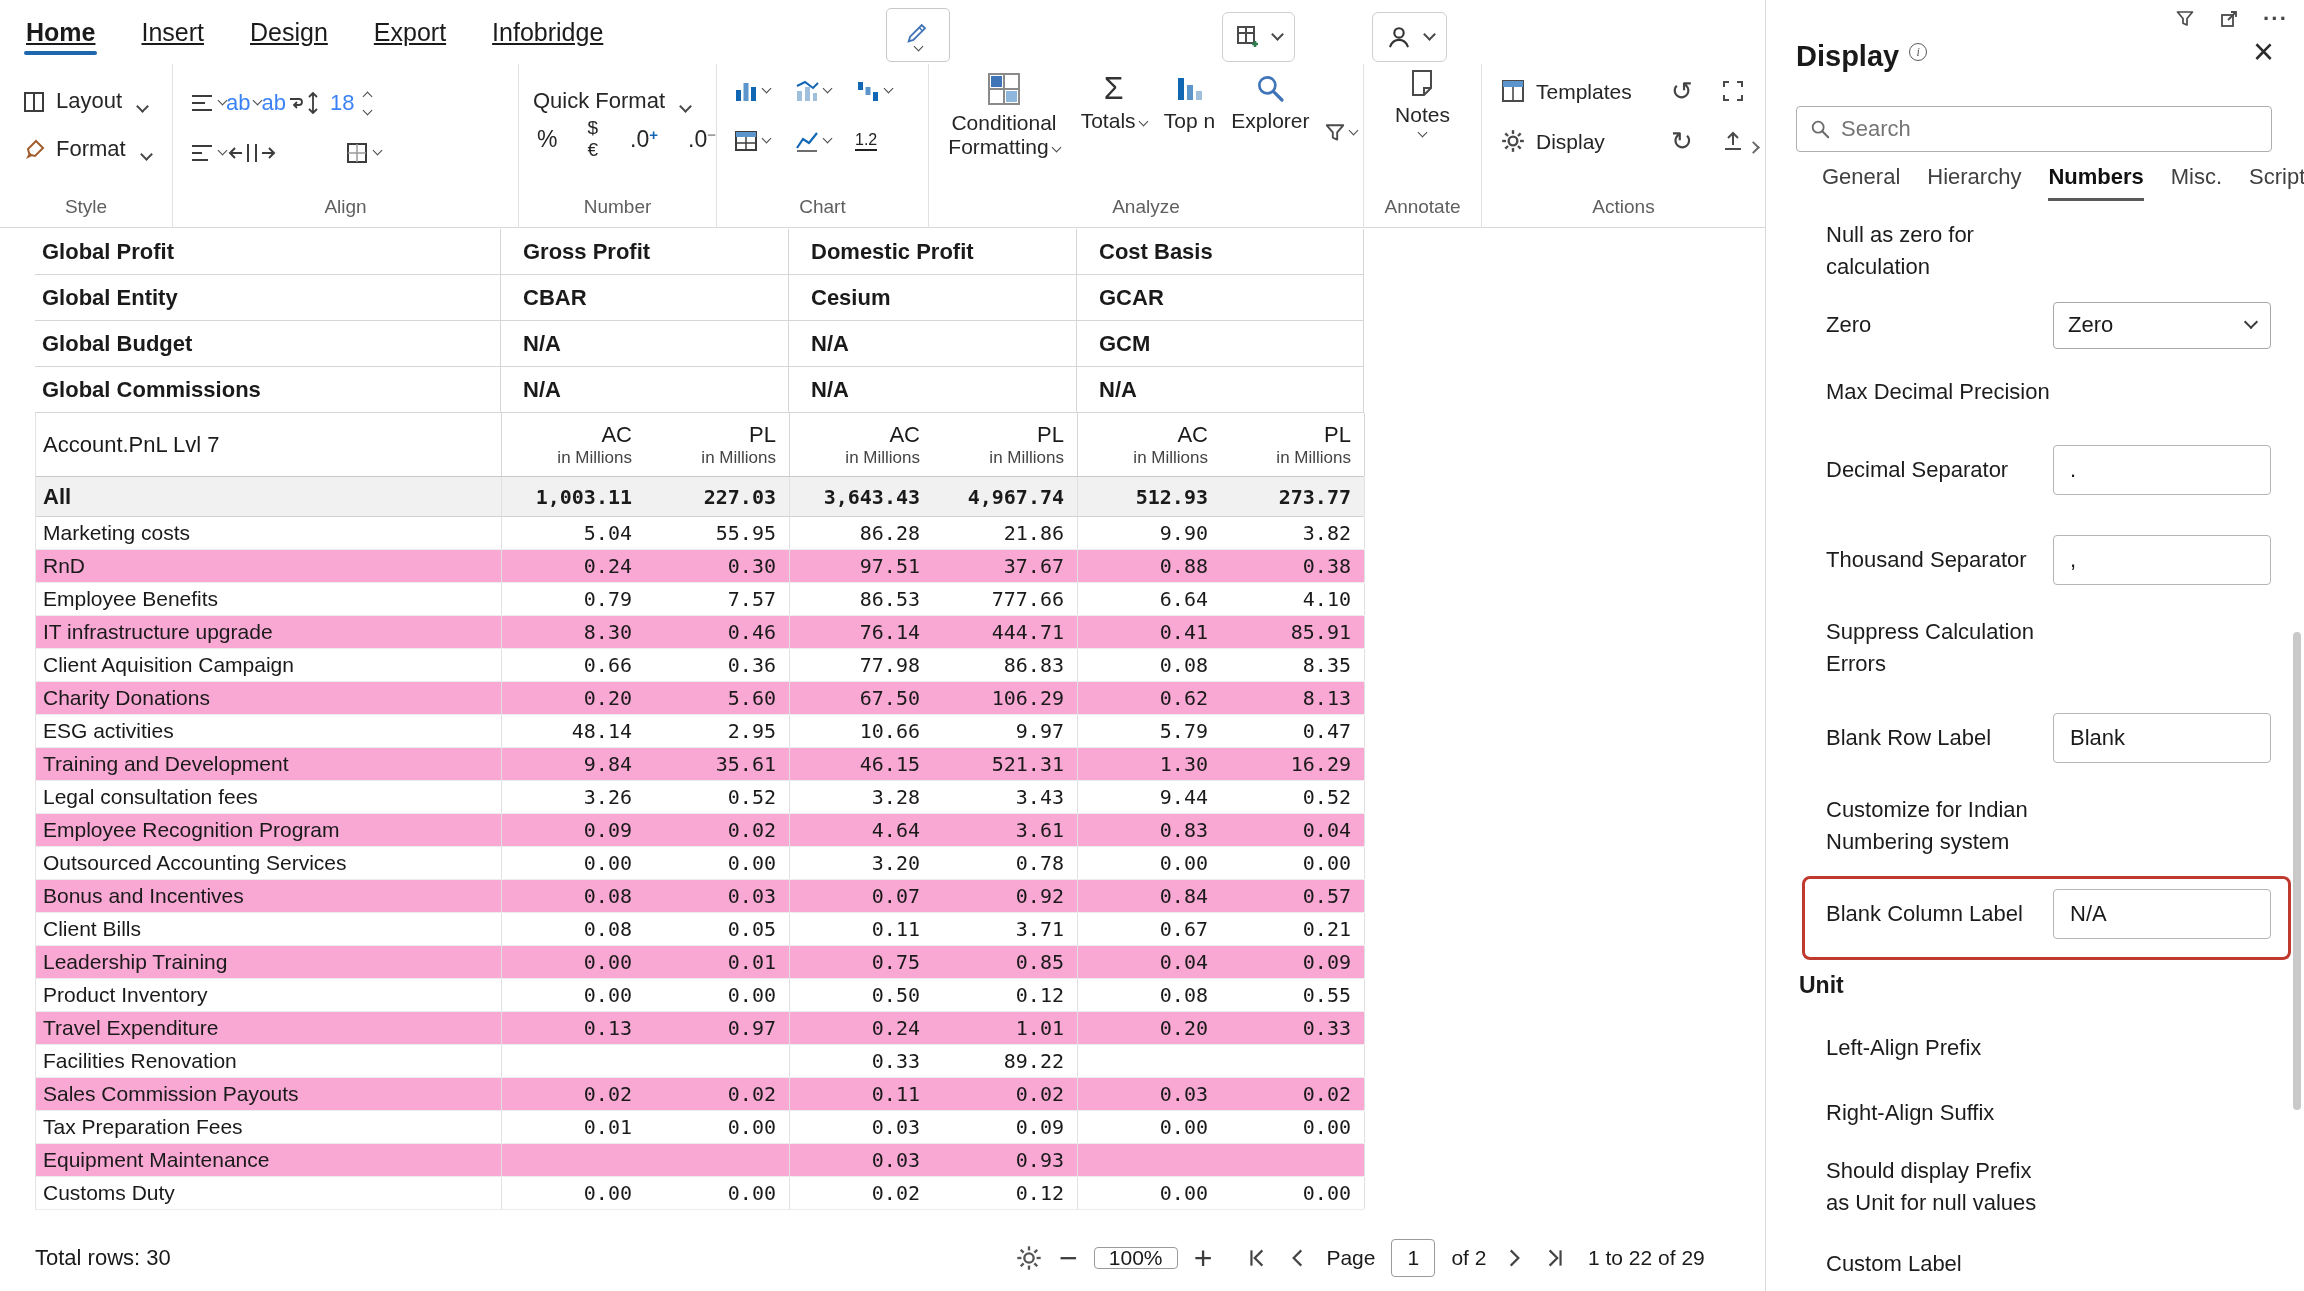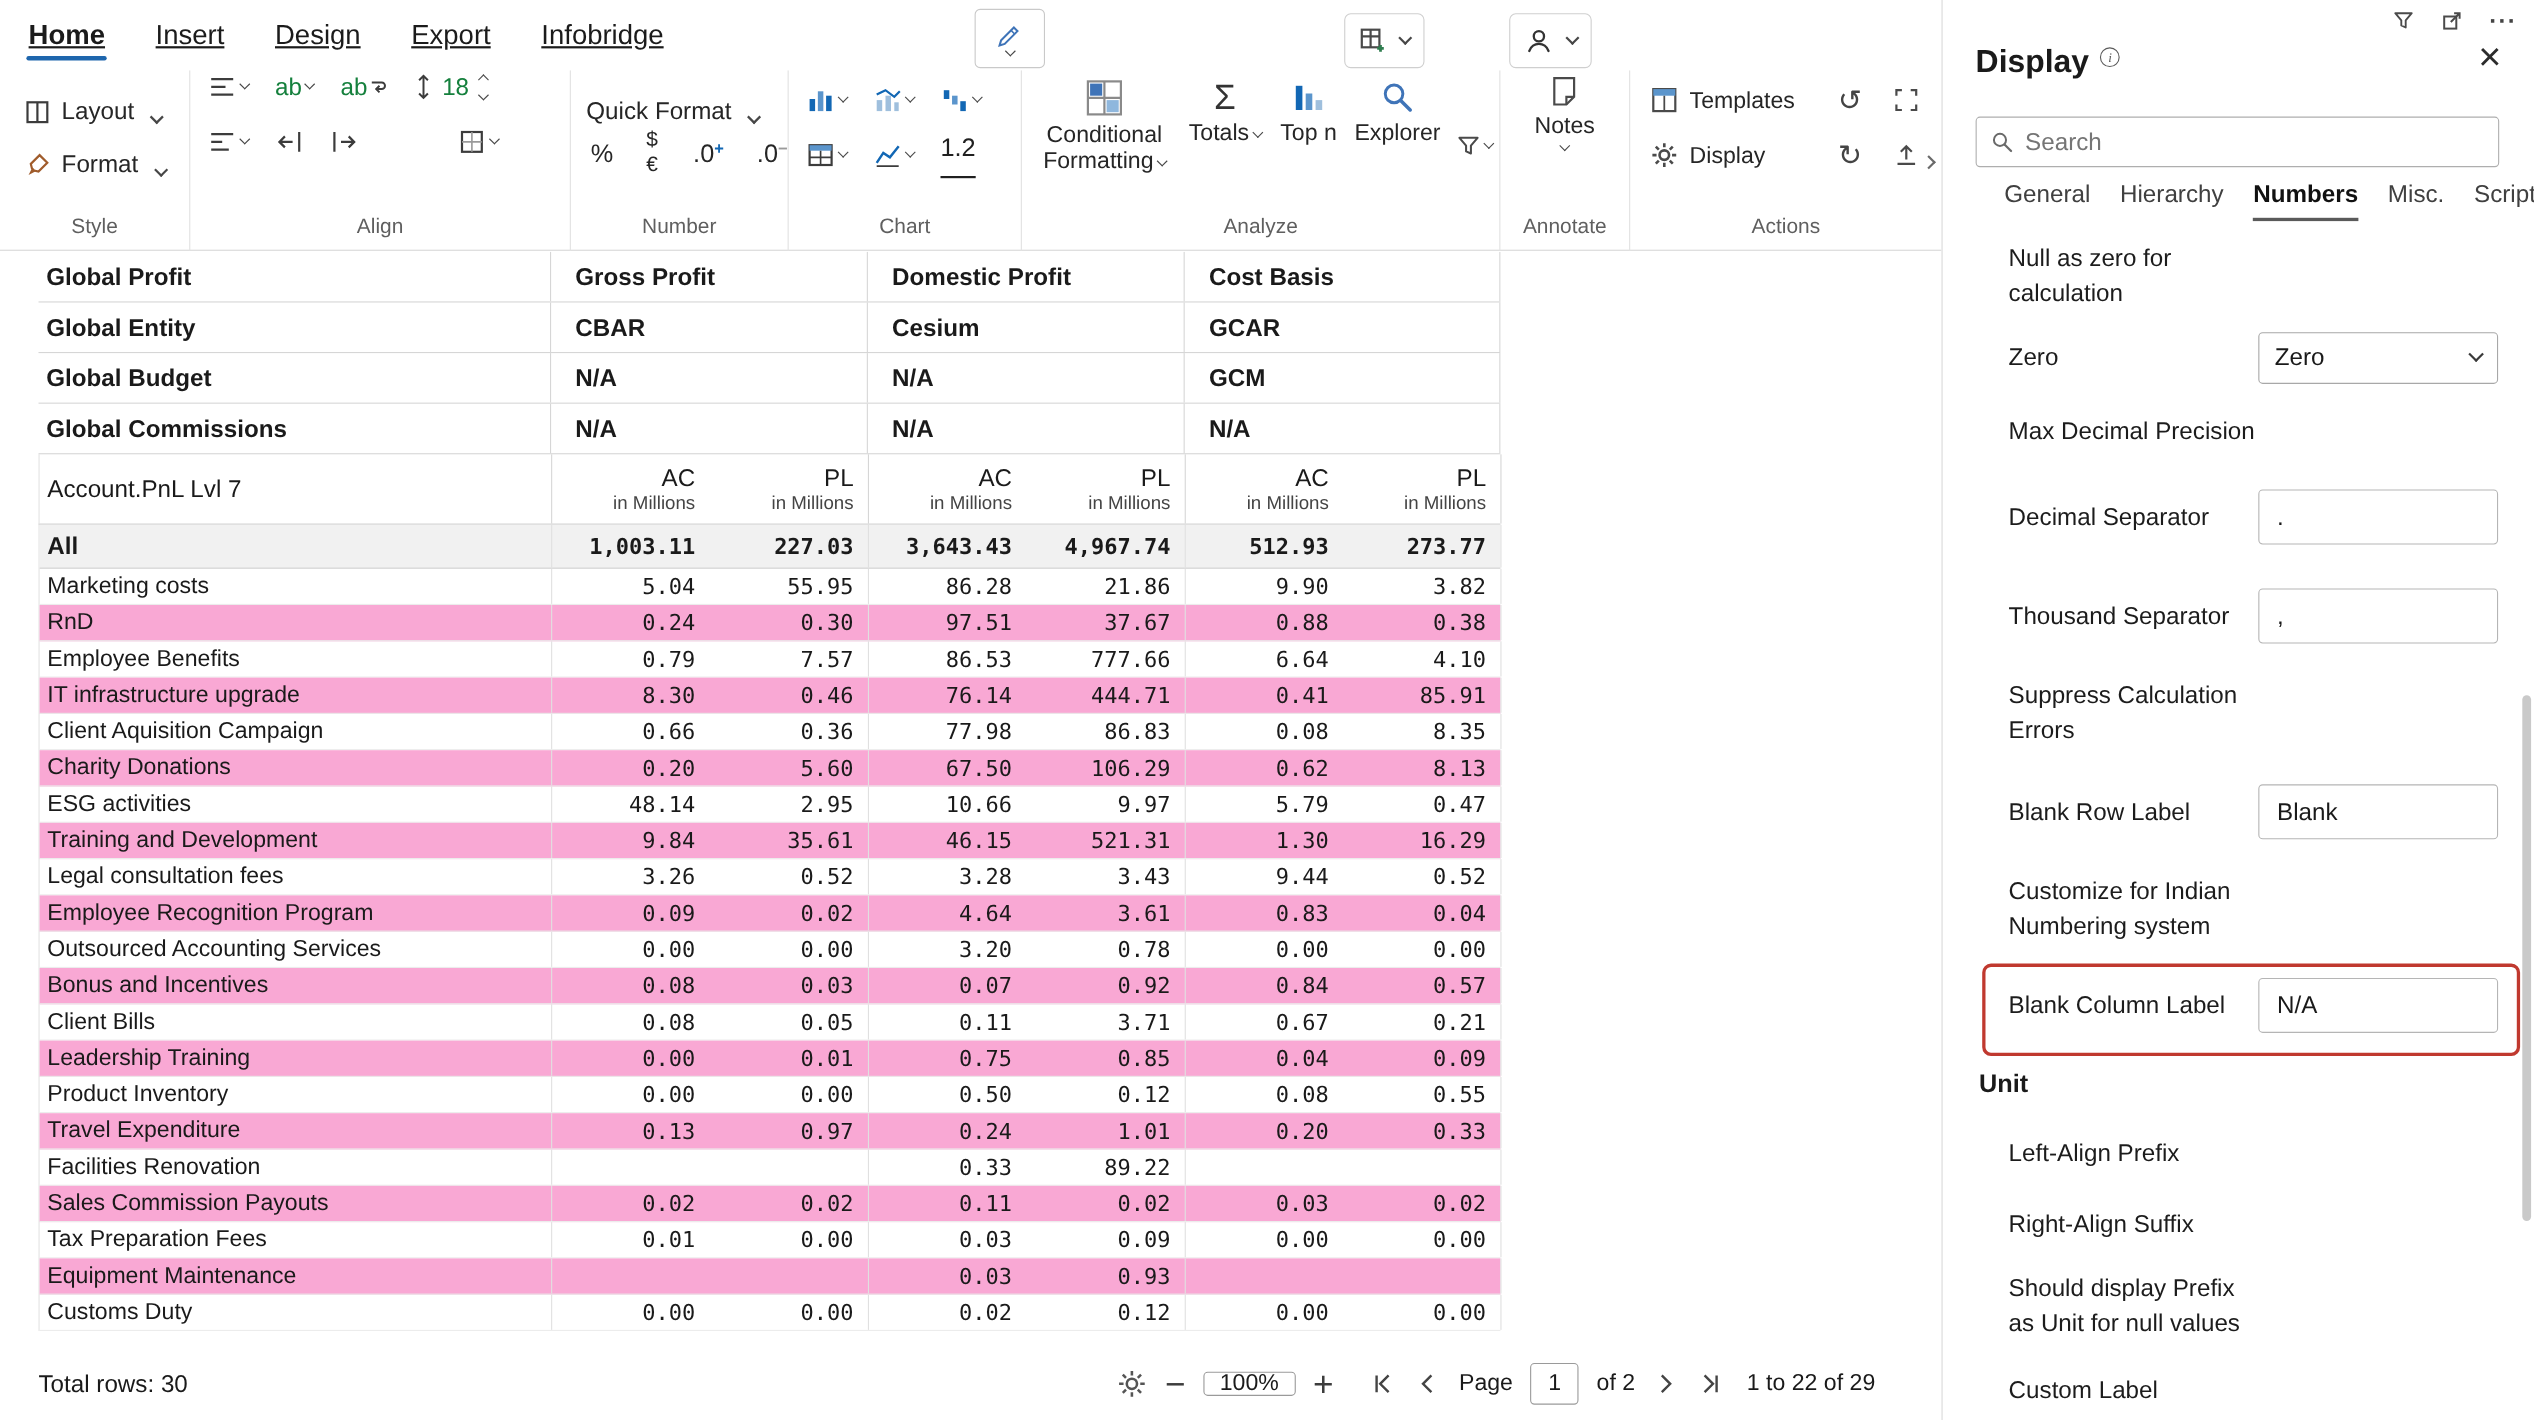--- a/index.html
+++ b/index.html
@@ -25,25 +25,25 @@
 .split-edit{position:absolute;left:886px;top:8px;width:64px;height:54px;border:1px solid #c9c9c9;border-radius:5px;display:flex;flex-direction:column;align-items:center;justify-content:center;}
 .pill-btn{position:absolute;top:12px;height:50px;border:1px solid #cfcfcf;border-radius:6px;display:flex;align-items:center;padding:0 12px;gap:12px;background:#fff;}
 .pill-insert{left:1222px;}
 .pill-account{left:1372px;}
 .toolbar{position:absolute;top:64px;left:0;height:164px;display:flex;}
 .group{position:relative;height:100%;border-right:1px solid #e2e2e2;display:flex;flex-direction:column;flex:none;}
 .group:last-child{border-right:none;}
 .gbody{flex:1;padding-top:2px;}
 .glabel{height:32px;text-align:center;font-size:19px;color:#5f5f5f;}
 .hitem{display:flex;align-items:flex-end;gap:10px;height:48px;padding-left:22px;font-size:22px;color:#262626;}
-.arow{display:flex;align-items:flex-start;height:50px;padding-left:16px;gap:24px;font-size:22px;color:#15803d;}
+.arow{display:flex;align-items:flex-end;height:50px;padding-left:16px;font-size:22px;color:#3b82f6;}
 .nrow{display:flex;align-items:center;gap:30px;height:50px;padding-left:18px;font-size:23px;color:#262626;}
 .crow{display:flex;align-items:center;gap:24px;height:50px;padding-left:16px;}
 .sup{font-size:15px;color:#1267b4;vertical-align:7px;font-weight:700;}
-.decimal-badge{font-size:23px;color:#202020;border-bottom:2px solid #202020;padding-bottom:12px;}
+.decimal-badge{font-size:16px;color:#202020;border-bottom:2px solid #202020;padding-bottom:0;}
 .an-body{display:flex;gap:10px;padding:6px 6px 0 10px;height:100%;}
 .vbtn{display:flex;flex-direction:column;align-items:center;font-size:21px;color:#262626;text-align:center;gap:5px;padding-top:2px;}
 .vbtn .vlabel{line-height:1.15;}
 .filterbtn{align-self:center;display:flex;align-items:center;margin-left:4px;}
 .actgrid{display:grid;grid-template-columns:auto 44px 44px;grid-auto-rows:50px;align-items:center;padding-left:18px;column-gap:6px;}
 .sitem{display:flex;align-items:flex-end;gap:10px;font-size:21px;color:#262626;}
 .glyph{font-size:26px;color:#444;line-height:1;}
 .expander{position:absolute;left:1740px;top:134px;width:26px;height:32px;display:flex;align-items:center;justify-content:center;}
 
 .winicons{position:absolute;top:6px;right:16px;display:flex;gap:24px;align-items:center;z-index:5;}

